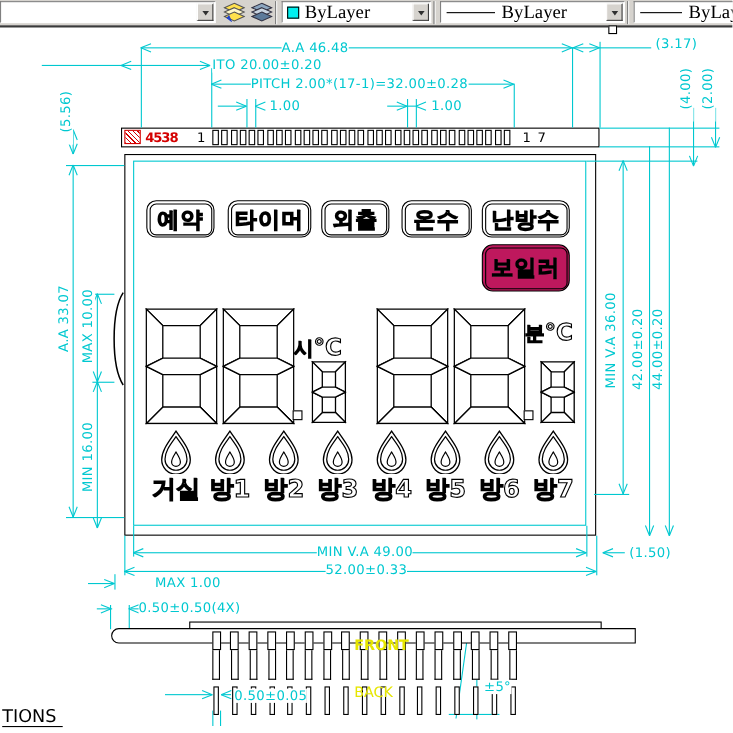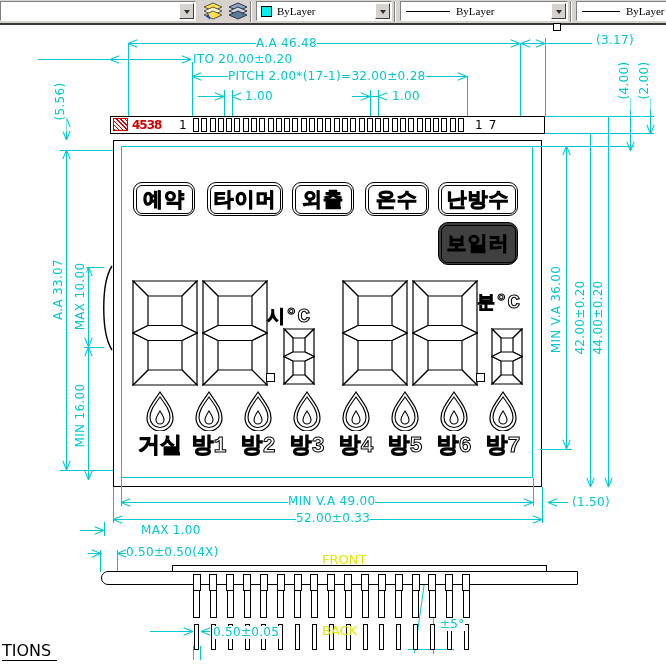--- a/index.html
+++ b/index.html
@@ -8,21 +8,21 @@
   *{box-sizing:border-box; margin:0; padding:0;}
   body{font-family:"DejaVu Sans",sans-serif;}
   .screen{position:relative;width:666px;height:666px;background:#fff;overflow:hidden;}
 
   
   .toolbar{position:absolute;left:0;top:0;width:666px;height:23px;background:var(--tb);}
   .tbline{position:absolute;left:0;top:23px;width:666px;height:2px;background:#3a3a3a;}
   .combo{position:absolute;top:1px;height:20px;background:#fff;border:1px solid;border-color:#808080 #fff #fff #808080;display:flex;align-items:center;}
   .combo-btn{position:absolute;right:1px;top:1px;bottom:1px;width:15px;background:var(--tb);border:1px solid;border-color:#fff #404040 #404040 #fff;display:flex;align-items:center;justify-content:center;}
   .tri{width:0;height:0;border:3px solid transparent;border-top:4px solid #303030;margin-top:4px;}
-  .combo-label{font-size:11px;color:#000;white-space:nowrap;font-family:"Liberation Serif",serif;}
+  .combo-label{font-size:17px;color:#000;white-space:nowrap;font-family:"Liberation Serif",serif;}
   .swatch{width:11px;height:11px;border:1px solid #000;margin:0 5px 0 4px;}
   .lt-glyph{height:1px;background:#000;margin:0 6px 0 5px;}
   .sep{position:absolute;top:1px;height:21px;width:2px;border-left:1px solid #808080;border-right:1px solid #fff;}
   .tool-btn{position:absolute;top:0;width:24px;height:22px;display:flex;align-items:center;justify-content:center;}
   .grip{position:absolute;left:553px;top:23px;width:8px;height:8px;border:1px solid #000;background:#fff;z-index:9;}
 
   
   .hl{position:absolute;height:1px;background:var(--dim);}
   .vl{position:absolute;width:1px;background:var(--dim);}
   .arw{position:absolute;width:9px;height:9px;}
@@ -36,29 +36,29 @@
   .vt{transform:rotate(-90deg);text-align:center;}
   .ytx{position:absolute;color:var(--yel);font-size:13px;background:transparent;white-space:nowrap;z-index:6;}
   .pad-strip{position:absolute;left:110px;top:116px;width:435px;height:18px;border:1px solid #000;background:#fff;}
   .pad{position:absolute;top:1px;height:14px;border:1px solid #000;background:#fff;}
   .red-sq{position:absolute;left:2px;top:1px;width:15px;height:13px;border:1px solid var(--red);
      background:repeating-linear-gradient(45deg,var(--red) 0 1px,#fff 1px 3px);}
   .part-no{position:absolute;left:21px;top:1px;color:var(--red);font-weight:bold;font-size:12px;letter-spacing:-1px;}
   .pin-num{position:absolute;top:1px;color:#000;font-size:12px;}
   .frame{position:absolute;left:113px;top:140px;width:429px;height:347px;border:1.5px solid #000;background:#fff;}
   .va{position:absolute;left:121px;top:146px;width:412px;height:332px;border:1px solid var(--dim);}
-  .outline{color:#000;font-family:Liberation Mono, monospace;}
+  .outline{color:#000;}
   @supports (-webkit-text-stroke:1px black){
     .outline{color:#fff;-webkit-text-stroke:1.05px #000;}
   }
   .btn{position:absolute;top:182px;height:34px;border:1.5px solid #000;border-radius:9px;background:#fff;padding:1.5px;}
   .btn-in{width:100%;height:100%;border:1px solid #000;border-radius:6px;display:flex;align-items:center;justify-content:center;}
   .btn-txt{font-size:20px;font-weight:bold;letter-spacing:1px;white-space:nowrap;}
   .lbl-big{position:absolute;font-size:25px;font-weight:bold;white-space:nowrap;z-index:3;}
-  .boiler{position:absolute;left:438px;top:222px;width:80px;height:43px;border:1.5px solid #000;border-radius:10px;background:#404040;padding:1.5px;z-index:3;}
+  .boiler{position:absolute;left:438px;top:222px;width:80px;height:43px;border:1.5px solid #000;border-radius:10px;background:#be185d;padding:1.5px;z-index:3;}
   .unit{position:absolute;font-weight:bold;white-space:nowrap;z-index:3;}
   .unit .k{font-size:18px;}
   .unit .c{font-size:21px;}
   .dp{position:absolute;width:9px;height:9px;border:1.5px solid #000;background:#fff;}
   .digit{position:absolute;}
   .flame{position:absolute;}
   .room{position:absolute;top:430px;width:49px;text-align:center;font-size:22px;font-weight:bold;white-space:nowrap;}
   .bump{position:absolute;left:99px;top:265px;z-index:2;}
 
   
@@ -336,21 +336,21 @@
   <div class="dtx vt" style="left:506px;top:303px;width:100px;">MIN V.A 36.00</div>
   <div class="dtx vt" style="left:535px;top:311px;width:90px;">42.00±0.20</div>
   <div class="dtx vt" style="left:553px;top:311px;width:90px;">44.00±0.20</div>
   <div class="dtx" style="left:572px;top:496px;">(1.50)</div>
   <div class="dtx" style="left:288px;top:495px;">MIN V.A 49.00</div>
   <div class="dtx" style="left:296px;top:512px;">52.00±0.33</div>
   <div class="dtx" style="left:122px;top:524px;margin-left:19px;">MAX 1.00</div>
   <div class="dtx" style="left:126px;top:546px;">0.50±0.50(4X)</div>
   <div class="dtx" style="left:213px;top:626px;">0.50±0.05</div>
   <div class="dtx" style="left:440px;top:618px;">±5°</div>
-  <div class="ytx" style="left:322px;top:552px;">FRONT</div>
+  <div class="ytx" style="left:322px;top:580px;font-weight:bold;">FRONT</div>
   <div class="ytx" style="left:322px;top:623px;">BACK</div>
   <div class="sheet">TIONS</div>
 
   <div id="dim-lines">
     <i class="hl" style="left:128px;top:43px;width:392px;"></i>
     <i class="hl" style="left:520px;top:43px;width:72px;"></i>
     <i class="hl" style="left:38px;top:59px;width:152px;"></i>
     <i class="hl" style="left:192px;top:76px;width:275px;"></i>
     <i class="hl" style="left:198px;top:96px;width:26px;"></i>
     <i class="hl" style="left:352px;top:96px;width:26px;"></i>

